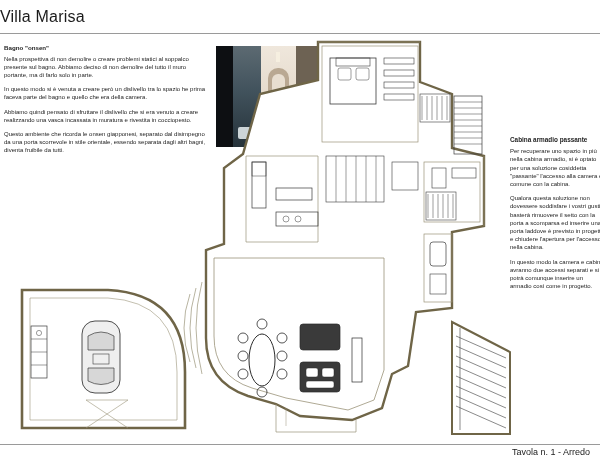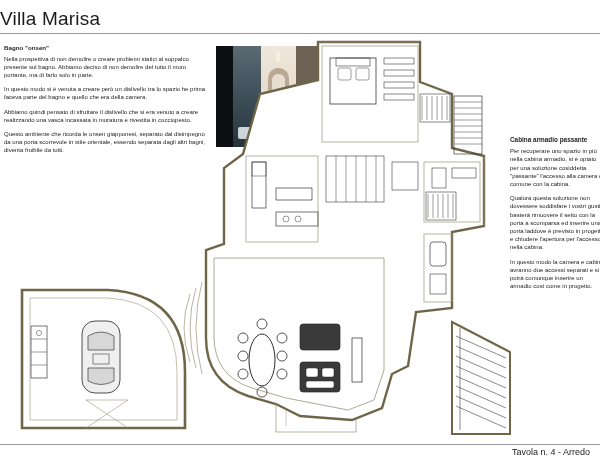--- a/index.html
+++ b/index.html
@@ -7,21 +7,21 @@
     width:600px;height:460px;overflow:hidden;
     background:#ffffff;
     font-family:"Liberation Sans", sans-serif;
   }
   .page{
     position:relative;width:600px;height:460px;background:#ffffff;
   }
   
   .title{
     position:absolute;left:0;top:8px;width:600px;height:26px;
-    font-size:19px;color:#1b1b1b;font-weight:400;
+    font-size:16px;color:#1b1b1b;font-weight:400;
     padding-left:0px;box-sizing:border-box;
     letter-spacing:0.2px;
   }
   .title-rule{
     position:absolute;left:0;top:33px;width:600px;height:1px;background:#9a9a9a;
   }
   .footer-rule{
     position:absolute;left:0;top:444px;width:600px;height:1px;background:#9a9a9a;
   }
   .footer-text{
@@ -263,14 +263,14 @@
       </g>
 
       <g>
         <line x1="318" y1="6" x2="420" y2="6" stroke="#9a9378" stroke-width="0.6"></line>
         <line x1="484" y1="120" x2="484" y2="190" stroke="#9a9378" stroke-width="0.6"></line>
       </g>
     </svg>
   </div>
 
   <div class="footer-rule"></div>
-  <div class="footer-text">Tavola n. 4 - Arredo</div>
+  <div class="footer-text">Tavola n. 1 - Arredo</div>
 </div>
 
 </body></html>

